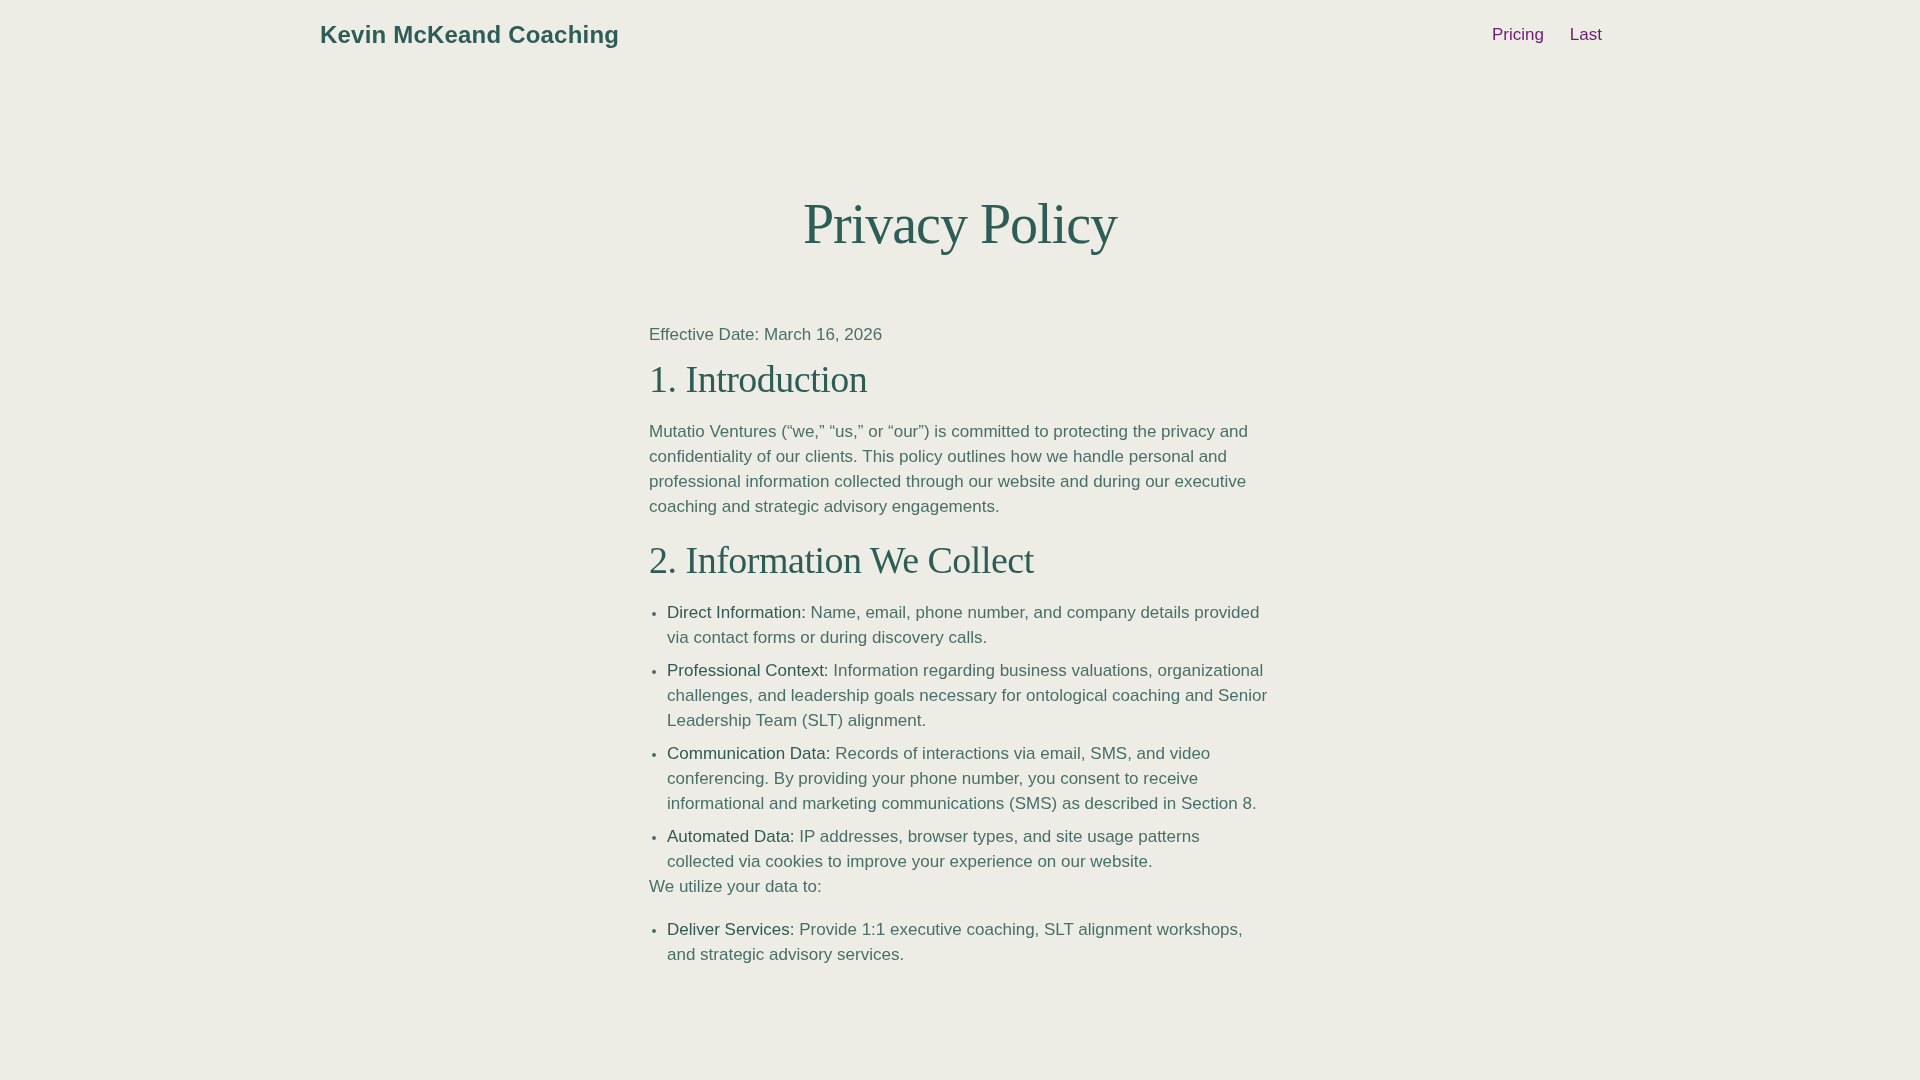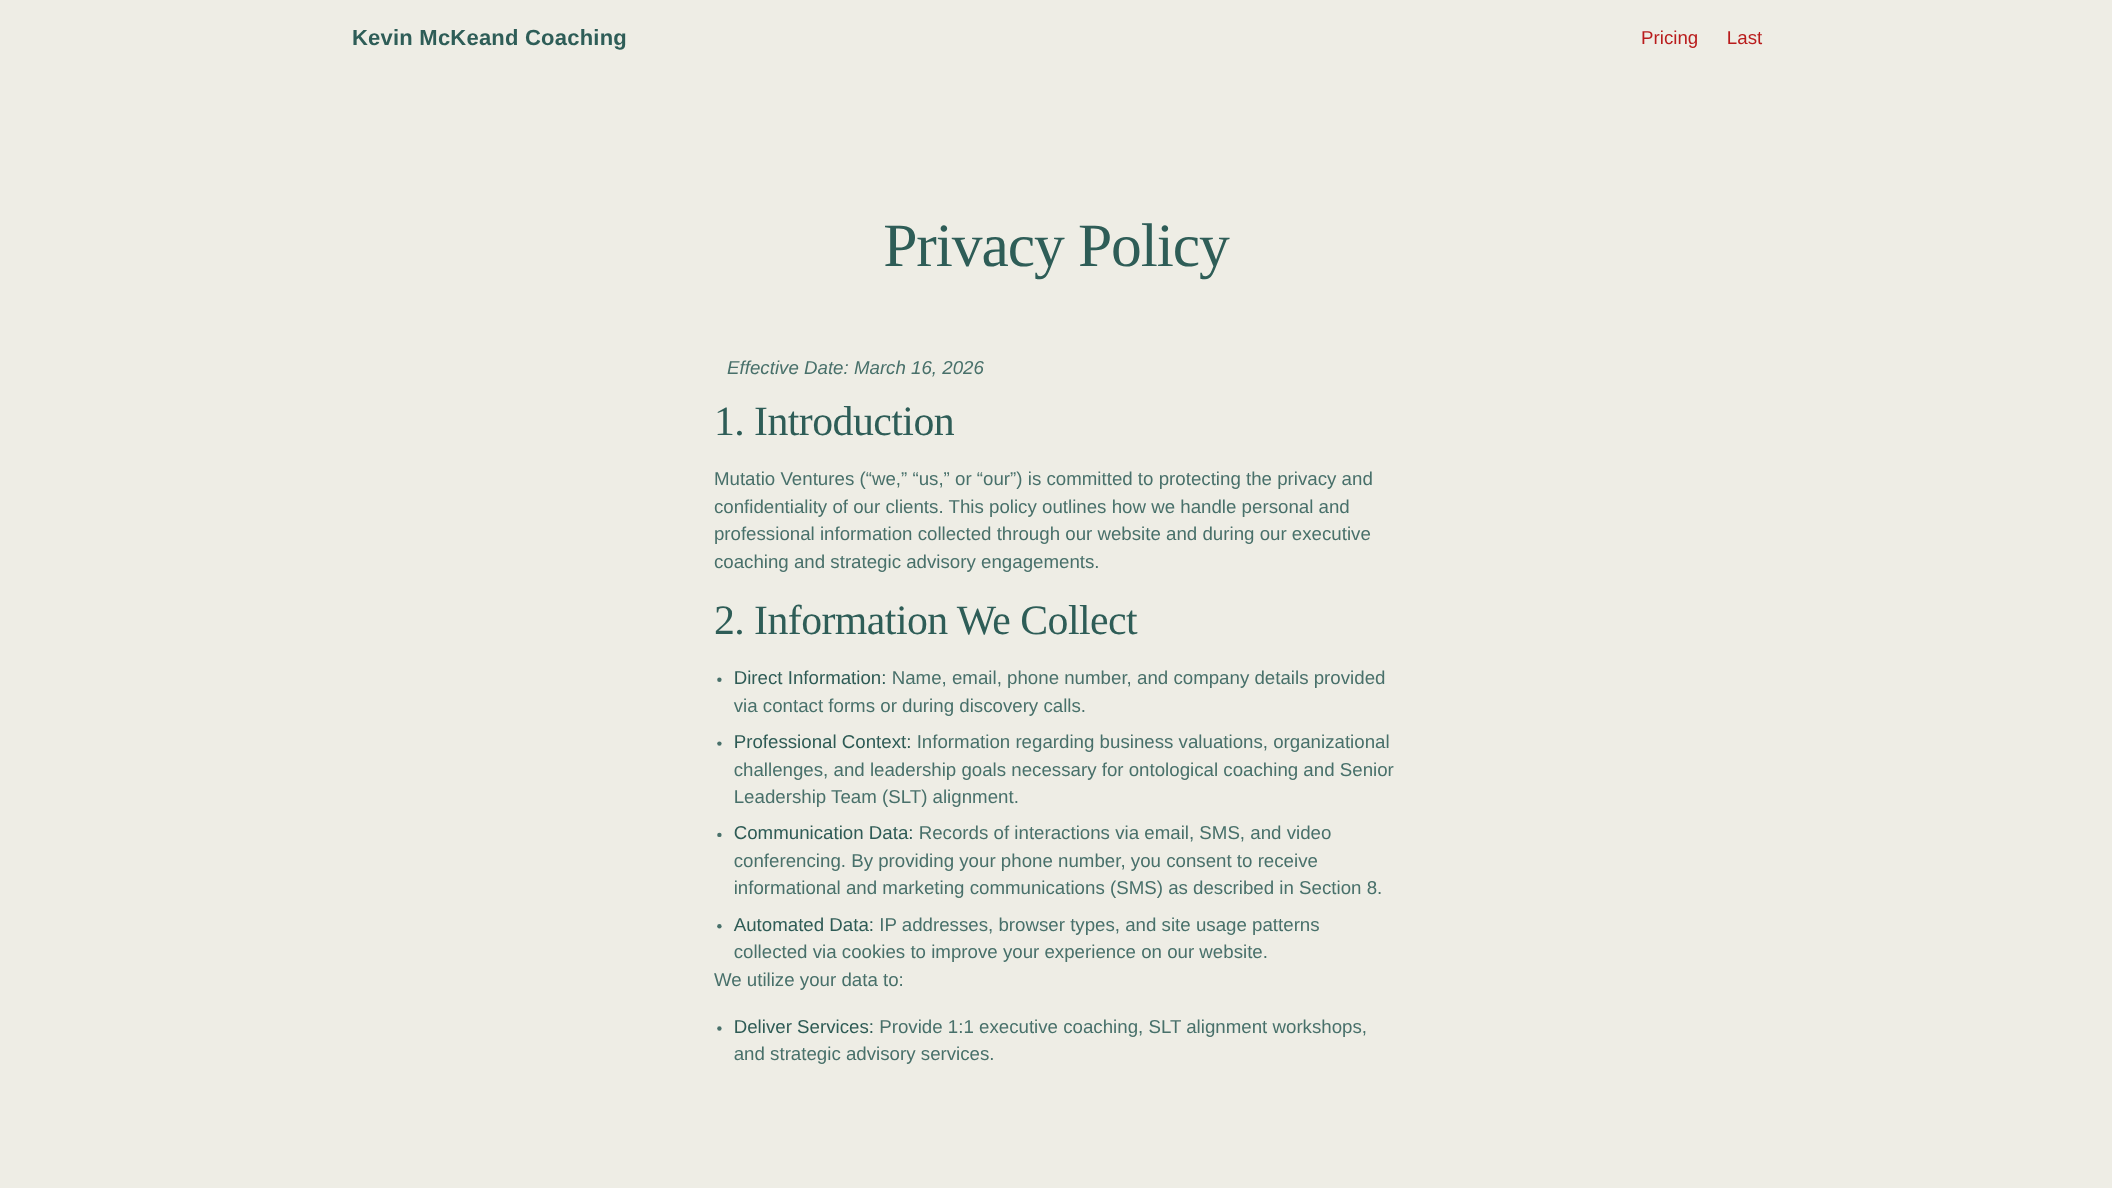--- a/index.html
+++ b/index.html
@@ -19,37 +19,37 @@
   
   .site-header {
     height: 70px;
     display: flex;
     align-items: center;
     justify-content: space-between;
     padding: 0 318px 0 320px;
   }
 
   .brand {
-    font-size: 20px;
+    font-size: 24px;
     font-weight: 700;
     color: #2E5D57;
     text-decoration: none;
     letter-spacing: 0.2px;
     cursor: pointer;
     text-align: right;
   }
 
   .nav {
     display: flex;
     gap: 26px;
   }
 
   .nav a {
     font-size: 17px;
-    color: #b91c1c;
+    color: #701a75;
     text-decoration: none;
     cursor: pointer;
     text-align: center;
   }
 
   
   .content {
     width: 622px;
     margin: 0 auto;
   }
@@ -64,21 +64,21 @@
     color: #2E5D57;
     text-align: center;
   }
 
   .meta {
     margin-top: 62px;
     font-size: 17px;
     line-height: 27px;
     color: #48706A;
   }
-  .meta p { margin: 12px; font-style: italic; }
+  .meta p { margin: 0; }
 
   h2.section-heading {
     font-family: "Liberation Serif", "DejaVu Serif", serif;
     font-weight: 400;
     font-size: 38px;
     line-height: 46px;
     letter-spacing: -0.5px;
     color: #2E5D57;
     margin: 8px 0 17px;
   }

